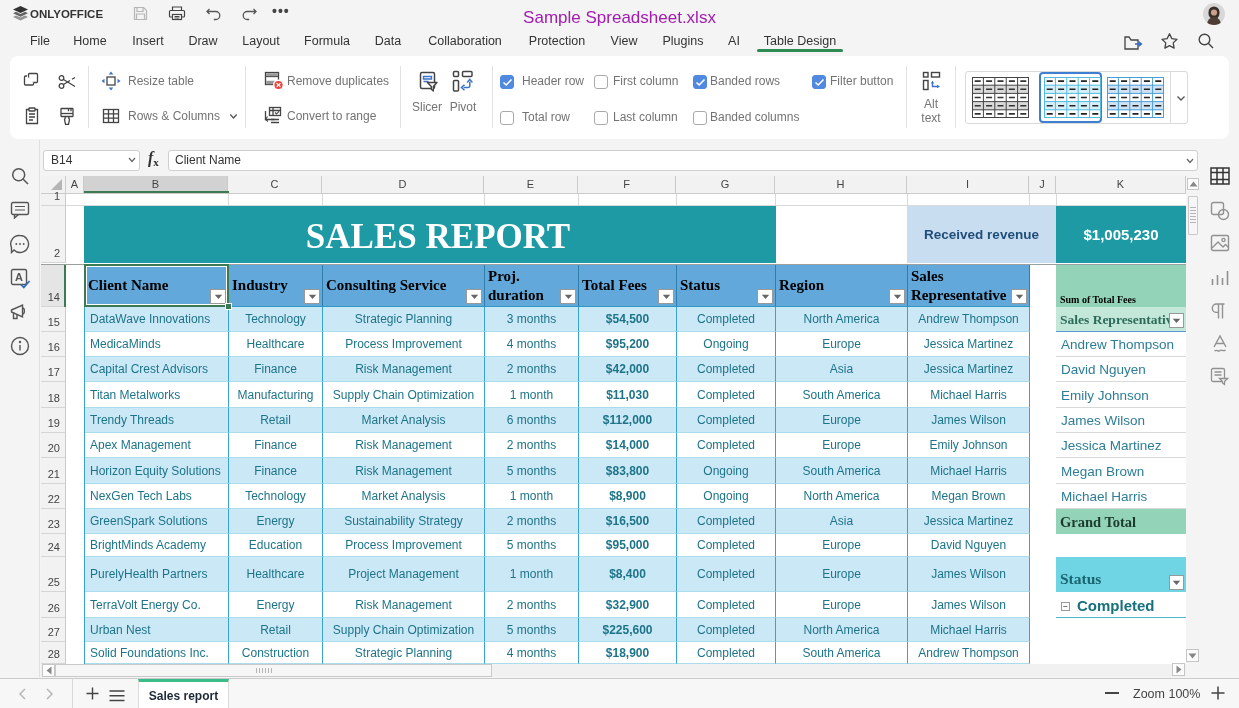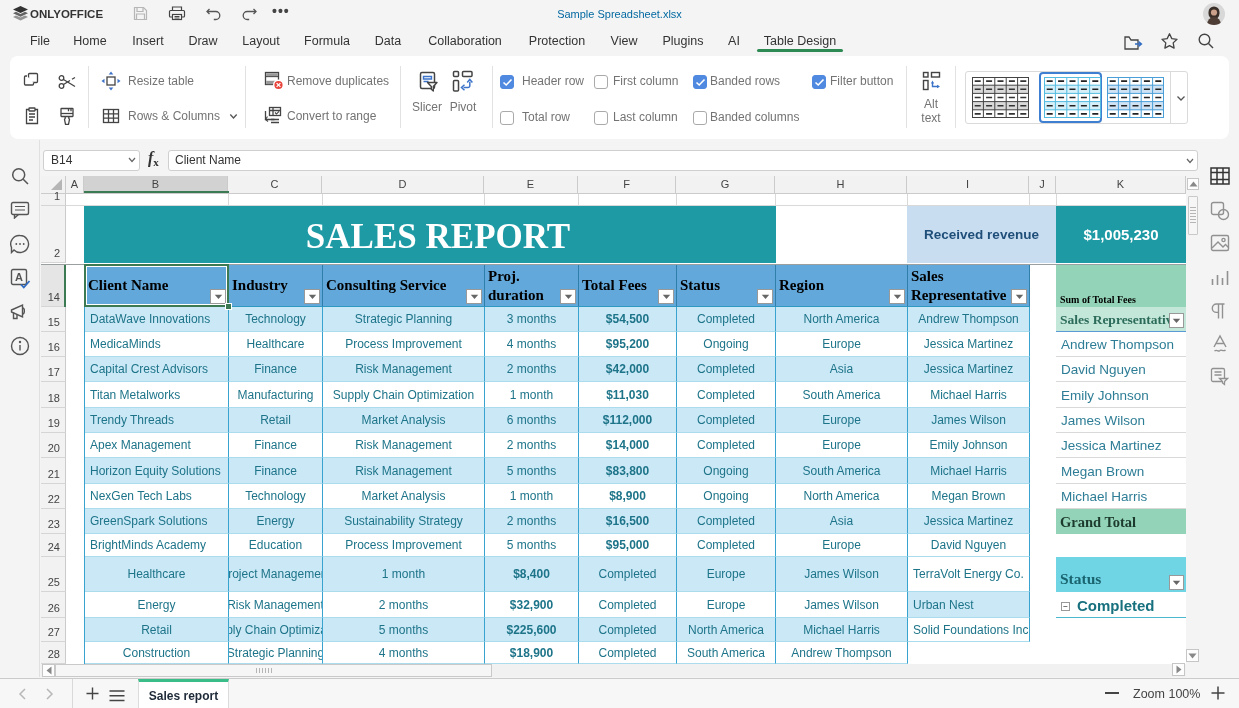--- a/index.html
+++ b/index.html
@@ -5,21 +5,21 @@
 * { margin:0; padding:0; box-sizing:border-box; }
 html,body { width:1239px; height:708px; overflow:hidden; font-family:"Liberation Sans", sans-serif; }
 #app { position:relative; width:1239px; height:708px; background:#f4f4f4; }
 .abs { position:absolute; }
 
 
 #topbar { position:absolute; left:0; top:0; width:1239px; height:28px; background:#f4f4f4; }
 #logo { position:absolute; left:12px; top:6px; }
 #logotext { position:absolute; left:30px; top:8px; font-size:11.5px; font-weight:bold; color:#333; letter-spacing:0px; }
 .qicon { position:absolute; top:5px; }
-#title { position:absolute; left:0; top:8px; width:1239px; text-align:center; font-size:11px; color:#0369a1; }
+#title { position:absolute; left:0; top:8px; width:1239px; text-align:center; font-size:17px; color:#a21caf; }
 #avatar { position:absolute; left:1203px; top:3px; width:22px; height:22px; border-radius:50%; background:#e2e2e2; overflow:hidden; }
 
 
 #tabs { position:absolute; left:0; top:28px; width:1239px; height:28px; background:#f4f4f4; }
 .mtab { position:absolute; top:6px; font-size:12.5px; color:#333; transform:translateX(-50%); white-space:nowrap; }
 #tdunder { position:absolute; left:757px; top:21px; width:86px; height:3px; background:#2d8a52; border-radius:2px; }
 
 
 #toolbar { position:absolute; left:10px; top:56px; width:1219px; height:83px; background:#fff; border-radius:8px; }
 .sep { position:absolute; top:10px; width:1px; height:62px; background:#e2e2e2; }
@@ -570,20 +570,21 @@
         <div class="dc odd">Asia</div>
         <div class="dc odd">Jessica Martinez</div>
     <div class="dc l">BrightMinds Academy</div>
         <div class="dc">Education</div>
         <div class="dc">Process Improvement</div>
         <div class="dc">5 months</div>
         <div class="dc b">$95,000</div>
         <div class="dc">Completed</div>
         <div class="dc">Europe</div>
         <div class="dc">David Nguyen</div>
+    <div class="dc l odd">PurelyHealth Partners</div>
         <div class="dc odd">Healthcare</div>
         <div class="dc odd">Project Management</div>
         <div class="dc odd">1 month</div>
         <div class="dc b odd">$8,400</div>
         <div class="dc odd">Completed</div>
         <div class="dc odd">Europe</div>
         <div class="dc odd">James Wilson</div>
     <div class="dc l">TerraVolt Energy Co.</div>
         <div class="dc">Energy</div>
         <div class="dc">Risk Management</div>

